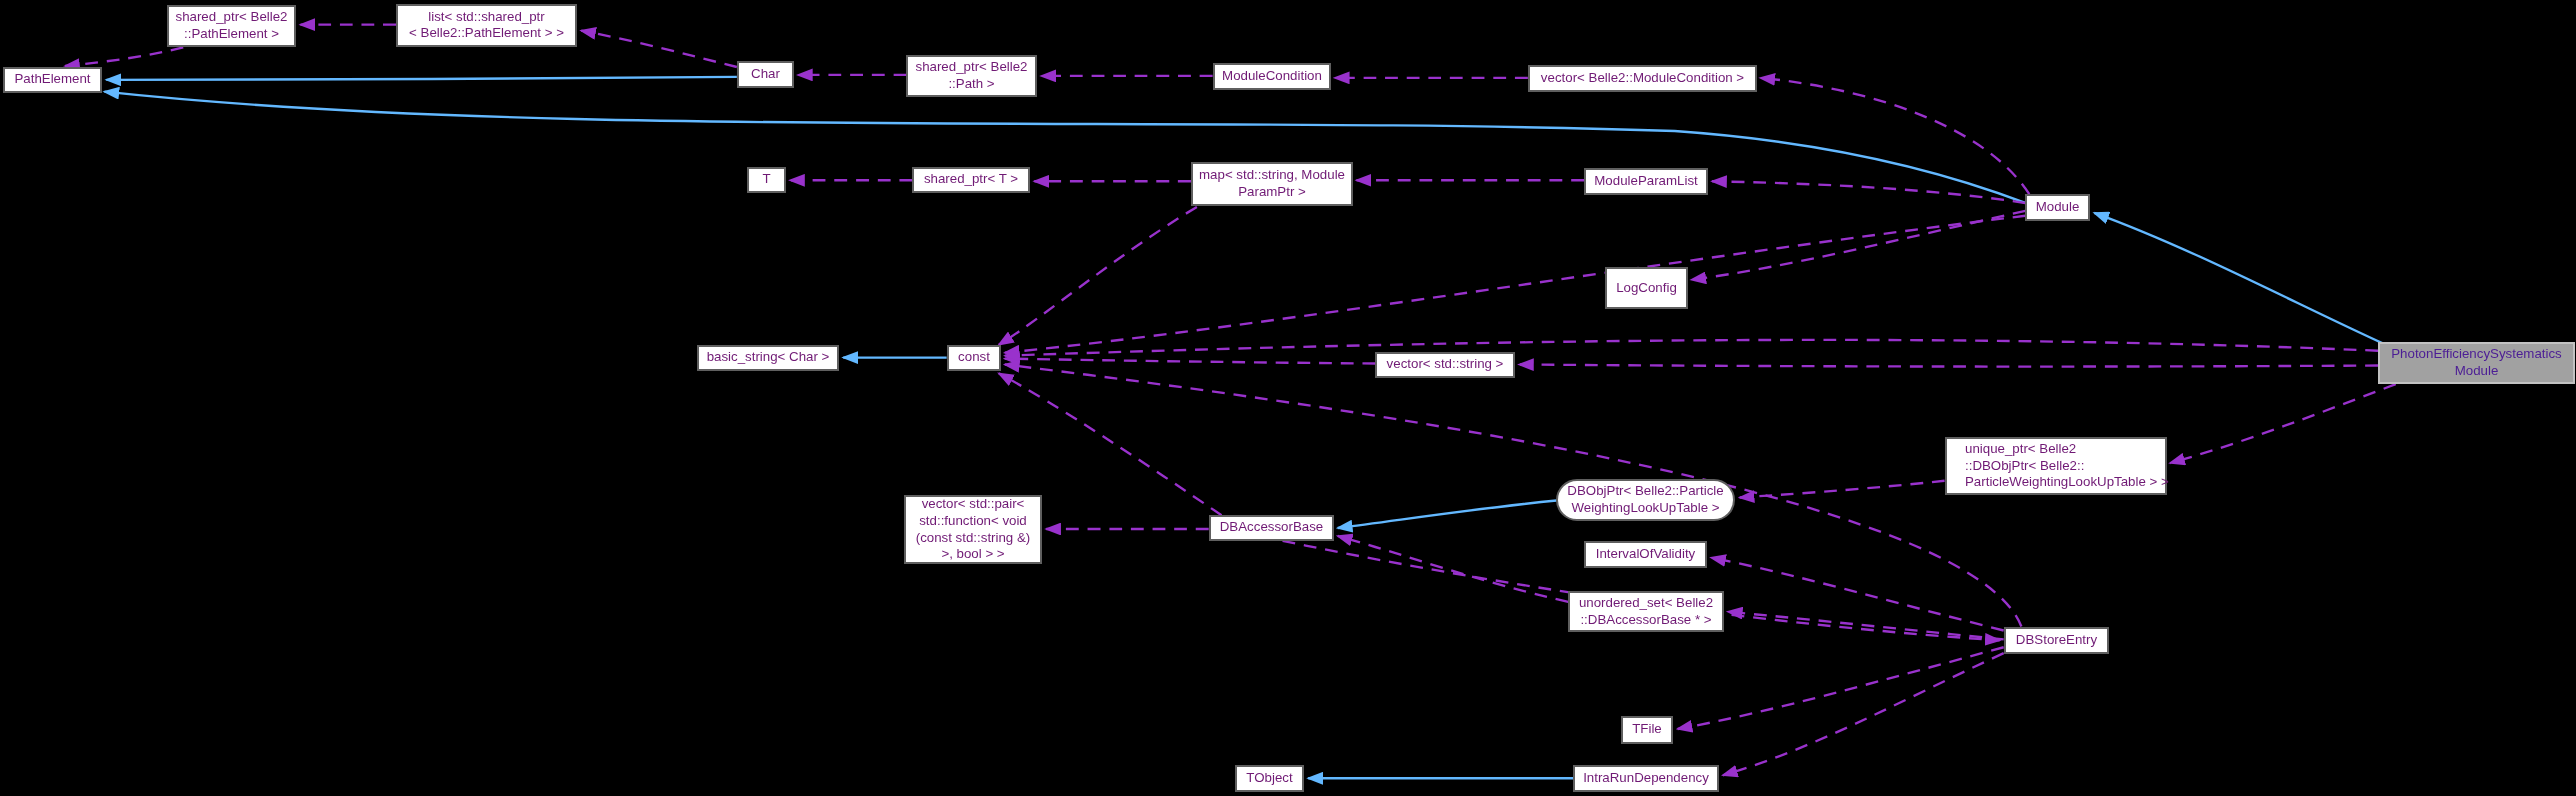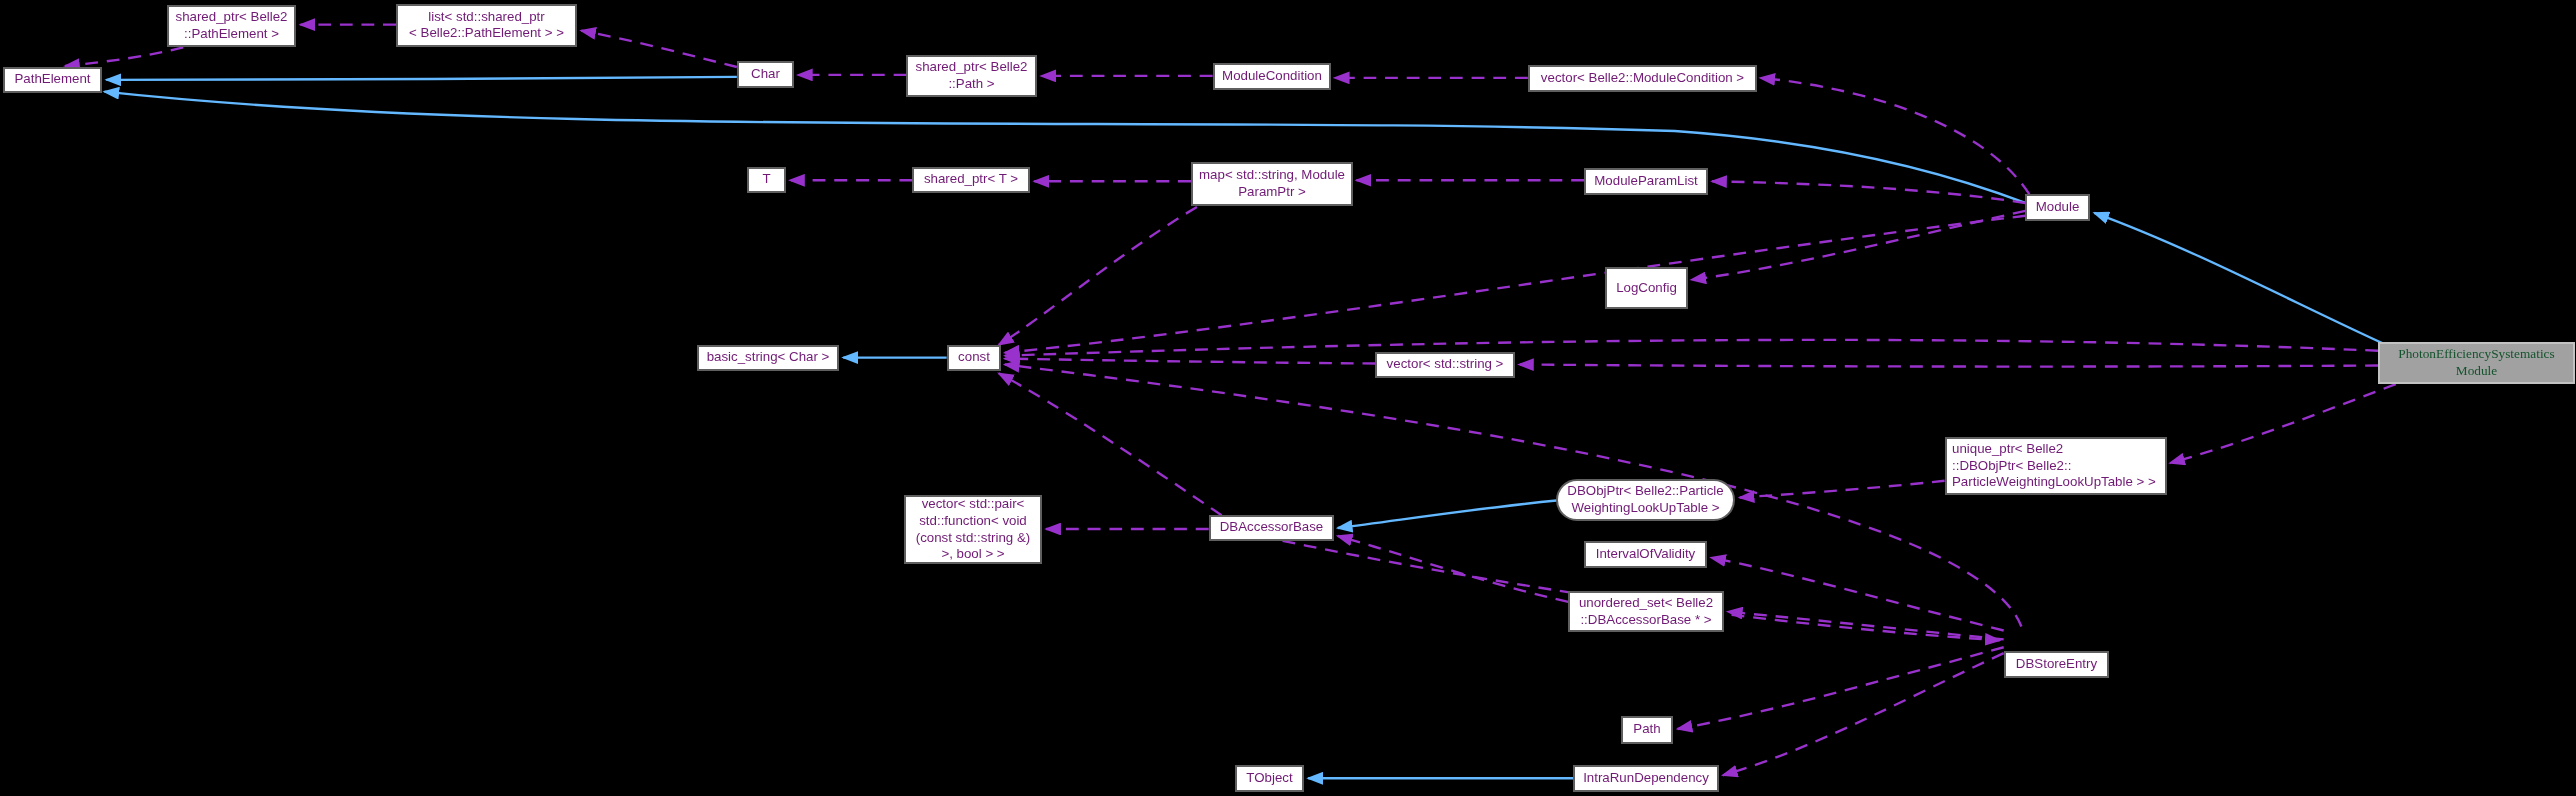--- a/index.html
+++ b/index.html
@@ -24,26 +24,25 @@
     line-height:16.7px;
     display:flex;
     flex-direction:column;
     justify-content:center;
     align-items:center;
     text-align:center;
     white-space:nowrap;
     padding:1px 3px;
     cursor:pointer;
   }
-  .node.left{align-items:flex-start;text-align:left;padding-left:5px;}
+  .node.left{align-items:flex-start;text-align:left;padding-left:18px;}
   .node.highlight{
     background:#a1a1a1;
     border-color:#c2c2c2;
-    color:#14532d;
-    font-family:Liberation Serif, serif;
+    color:#4c1d95;
   }
   .node-line{pointer-events:none;}
 </style>
 </head>
 <body>
 
 <div id="canvas">
   <svg id="edges" xmlns="http://www.w3.org/2000/svg" viewBox="0 0 2615 809" width="2576" height="797">
     <defs>
       <marker id="arrow-inherit" markerUnits="userSpaceOnUse" markerWidth="17" markerHeight="13" refX="15" refY="6.5" orient="auto">
@@ -163,25 +162,25 @@
       </div>
       <div class="node" style="left: 904px; top: 495px; width: 138px; height: 69px;">
         <div class="node-line">vector&lt; std::pair&lt;</div>
         <div class="node-line">std::function&lt; void</div>
         <div class="node-line">(const std::string &amp;)</div>
         <div class="node-line">&gt;, bool &gt; &gt;</div>
       </div>
       <div class="node" style="left: 1209px; top: 515px; width: 125px; height: 25.6px;">
         <div class="node-line">DBAccessorBase</div>
       </div>
-      <div class="node" style="left: 2004px; top: 627px; width: 105px; height: 26.6px; margin-top: 24px;">
+      <div class="node" style="left: 2004px; top: 627px; width: 105px; height: 26.6px;">
         <div class="node-line">DBStoreEntry</div>
       </div>
       <div class="node" style="left: 1621px; top: 716px; width: 52px; height: 27.6px;">
-        <div class="node-line">Path</div>
+        <div class="node-line">TFile</div>
       </div>
       <div class="node" style="left: 1235px; top: 765px; width: 69px; height: 26.6px;">
         <div class="node-line">TObject</div>
       </div>
       <div class="node" style="left: 1573px; top: 765px; width: 146px; height: 26.6px;">
         <div class="node-line">IntraRunDependency</div>
       </div>
     </div>
 </div>
 

